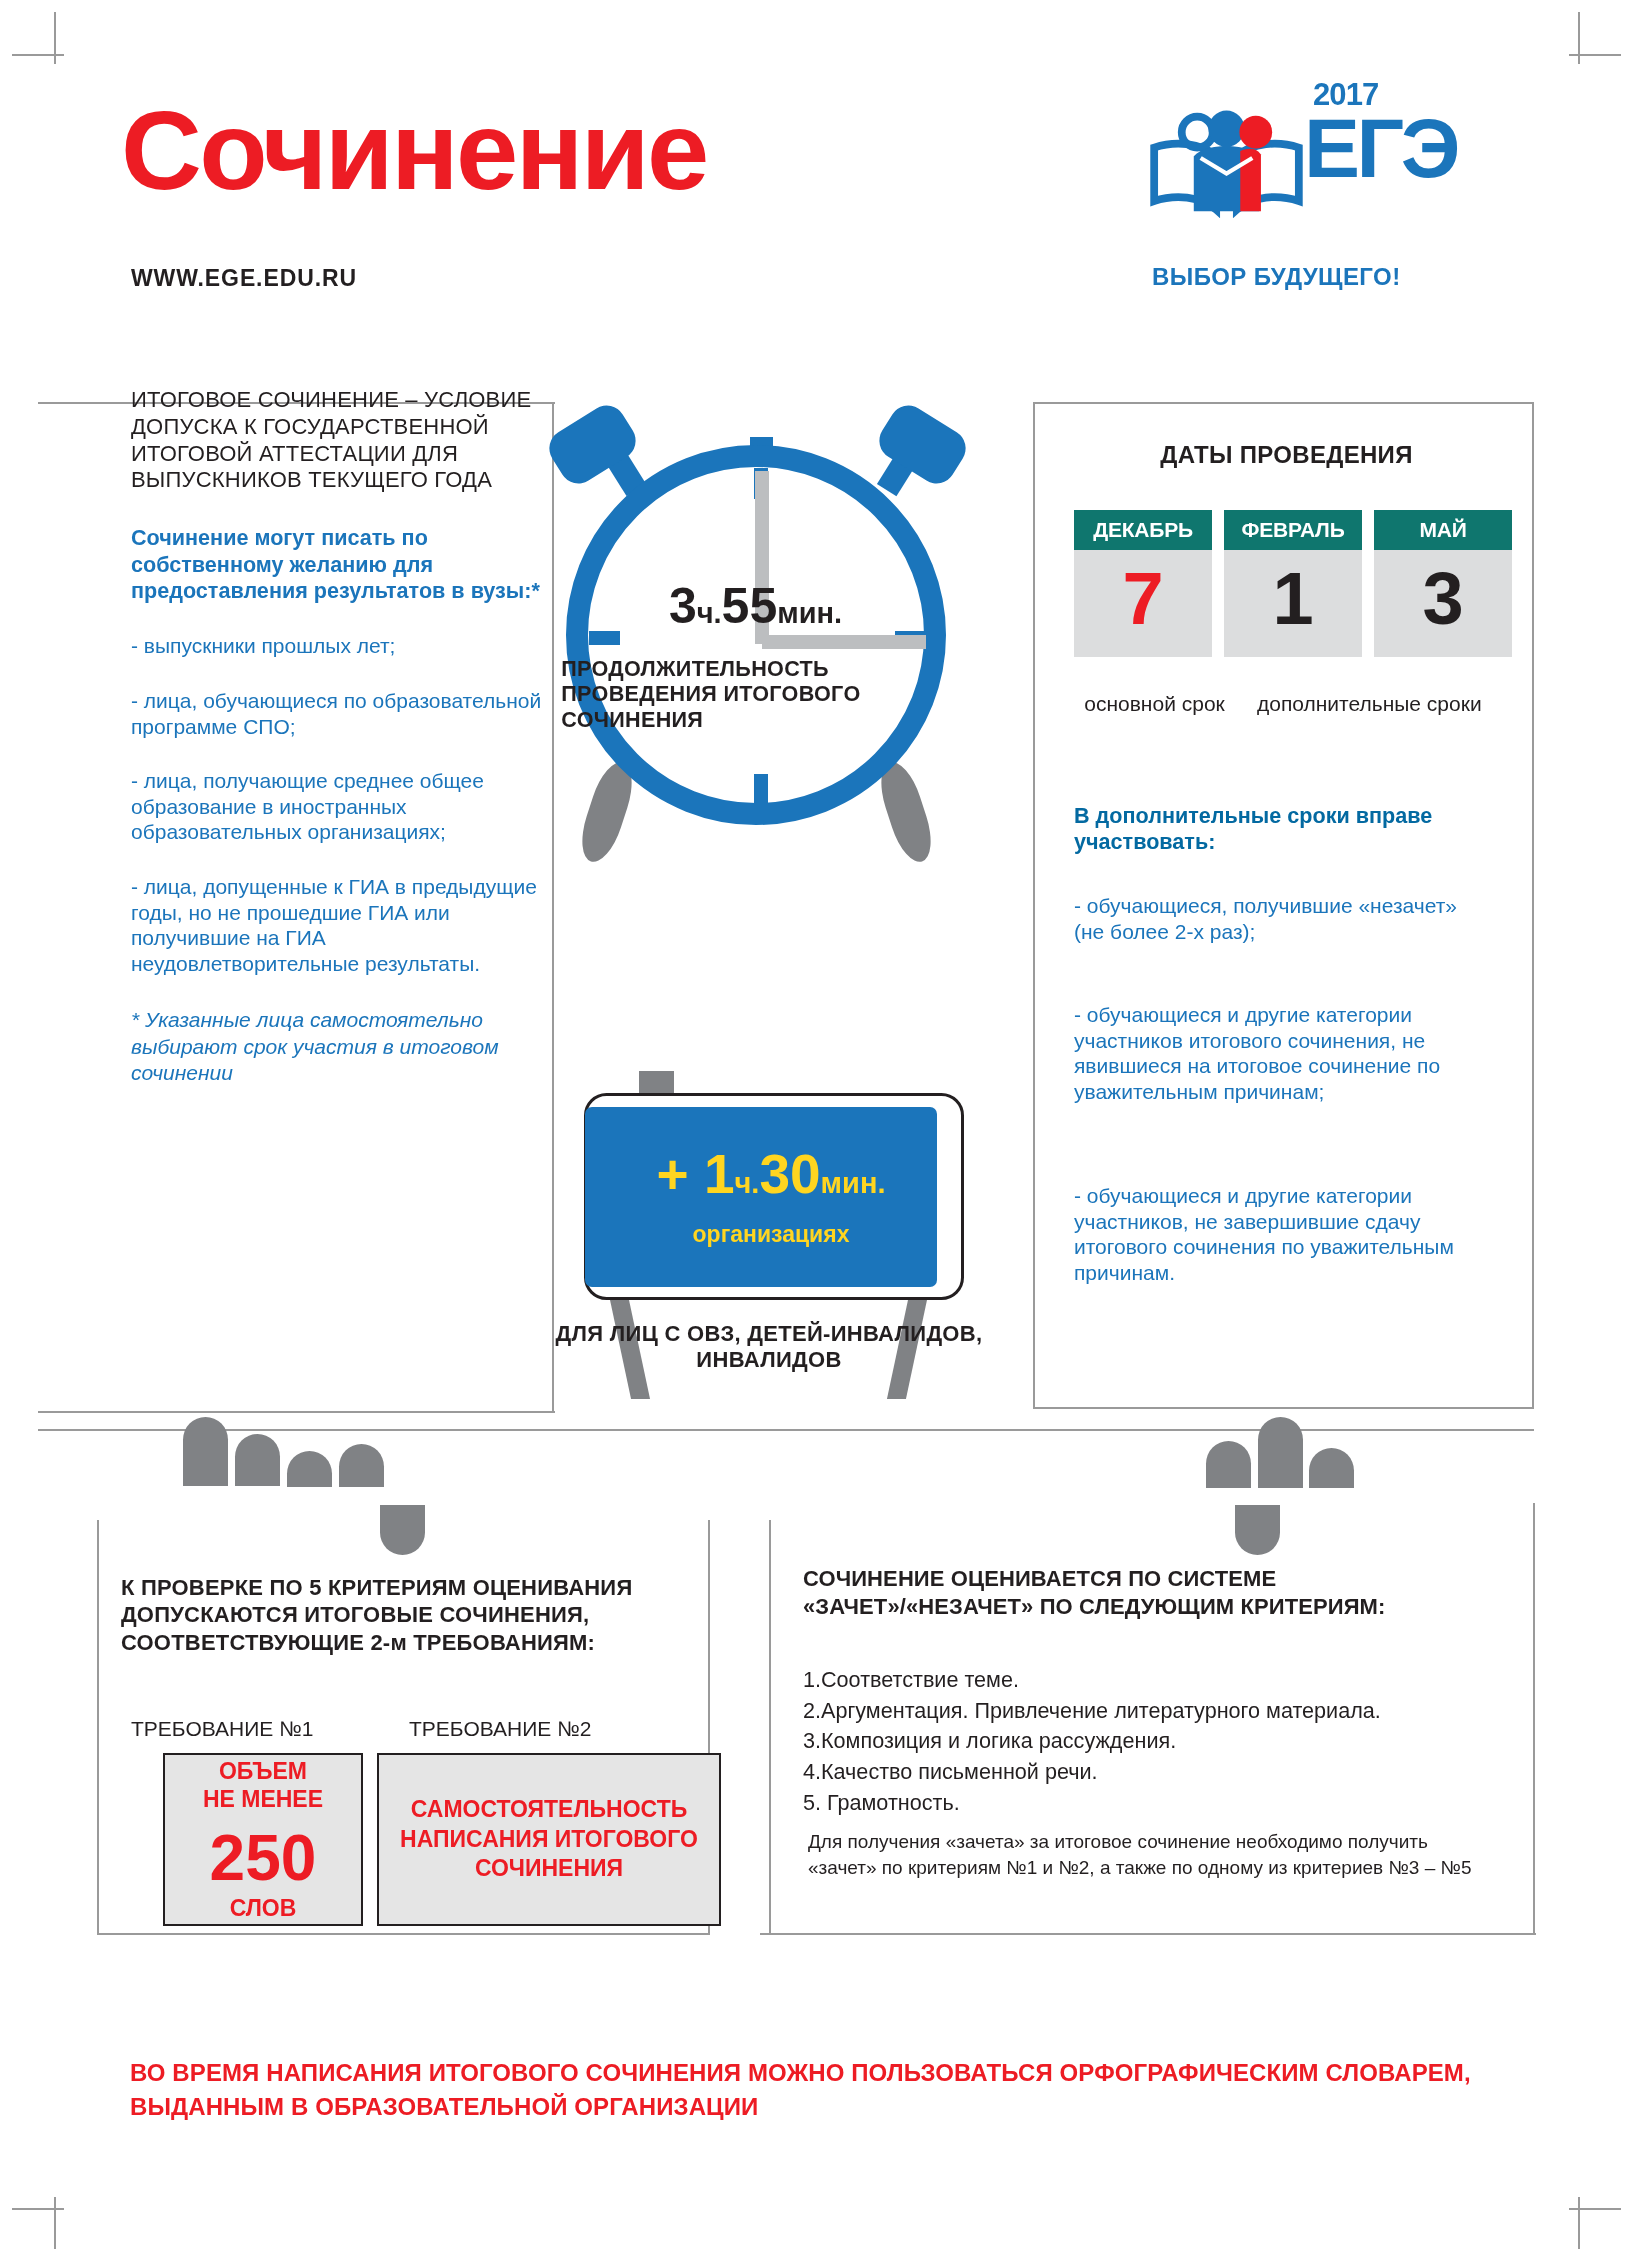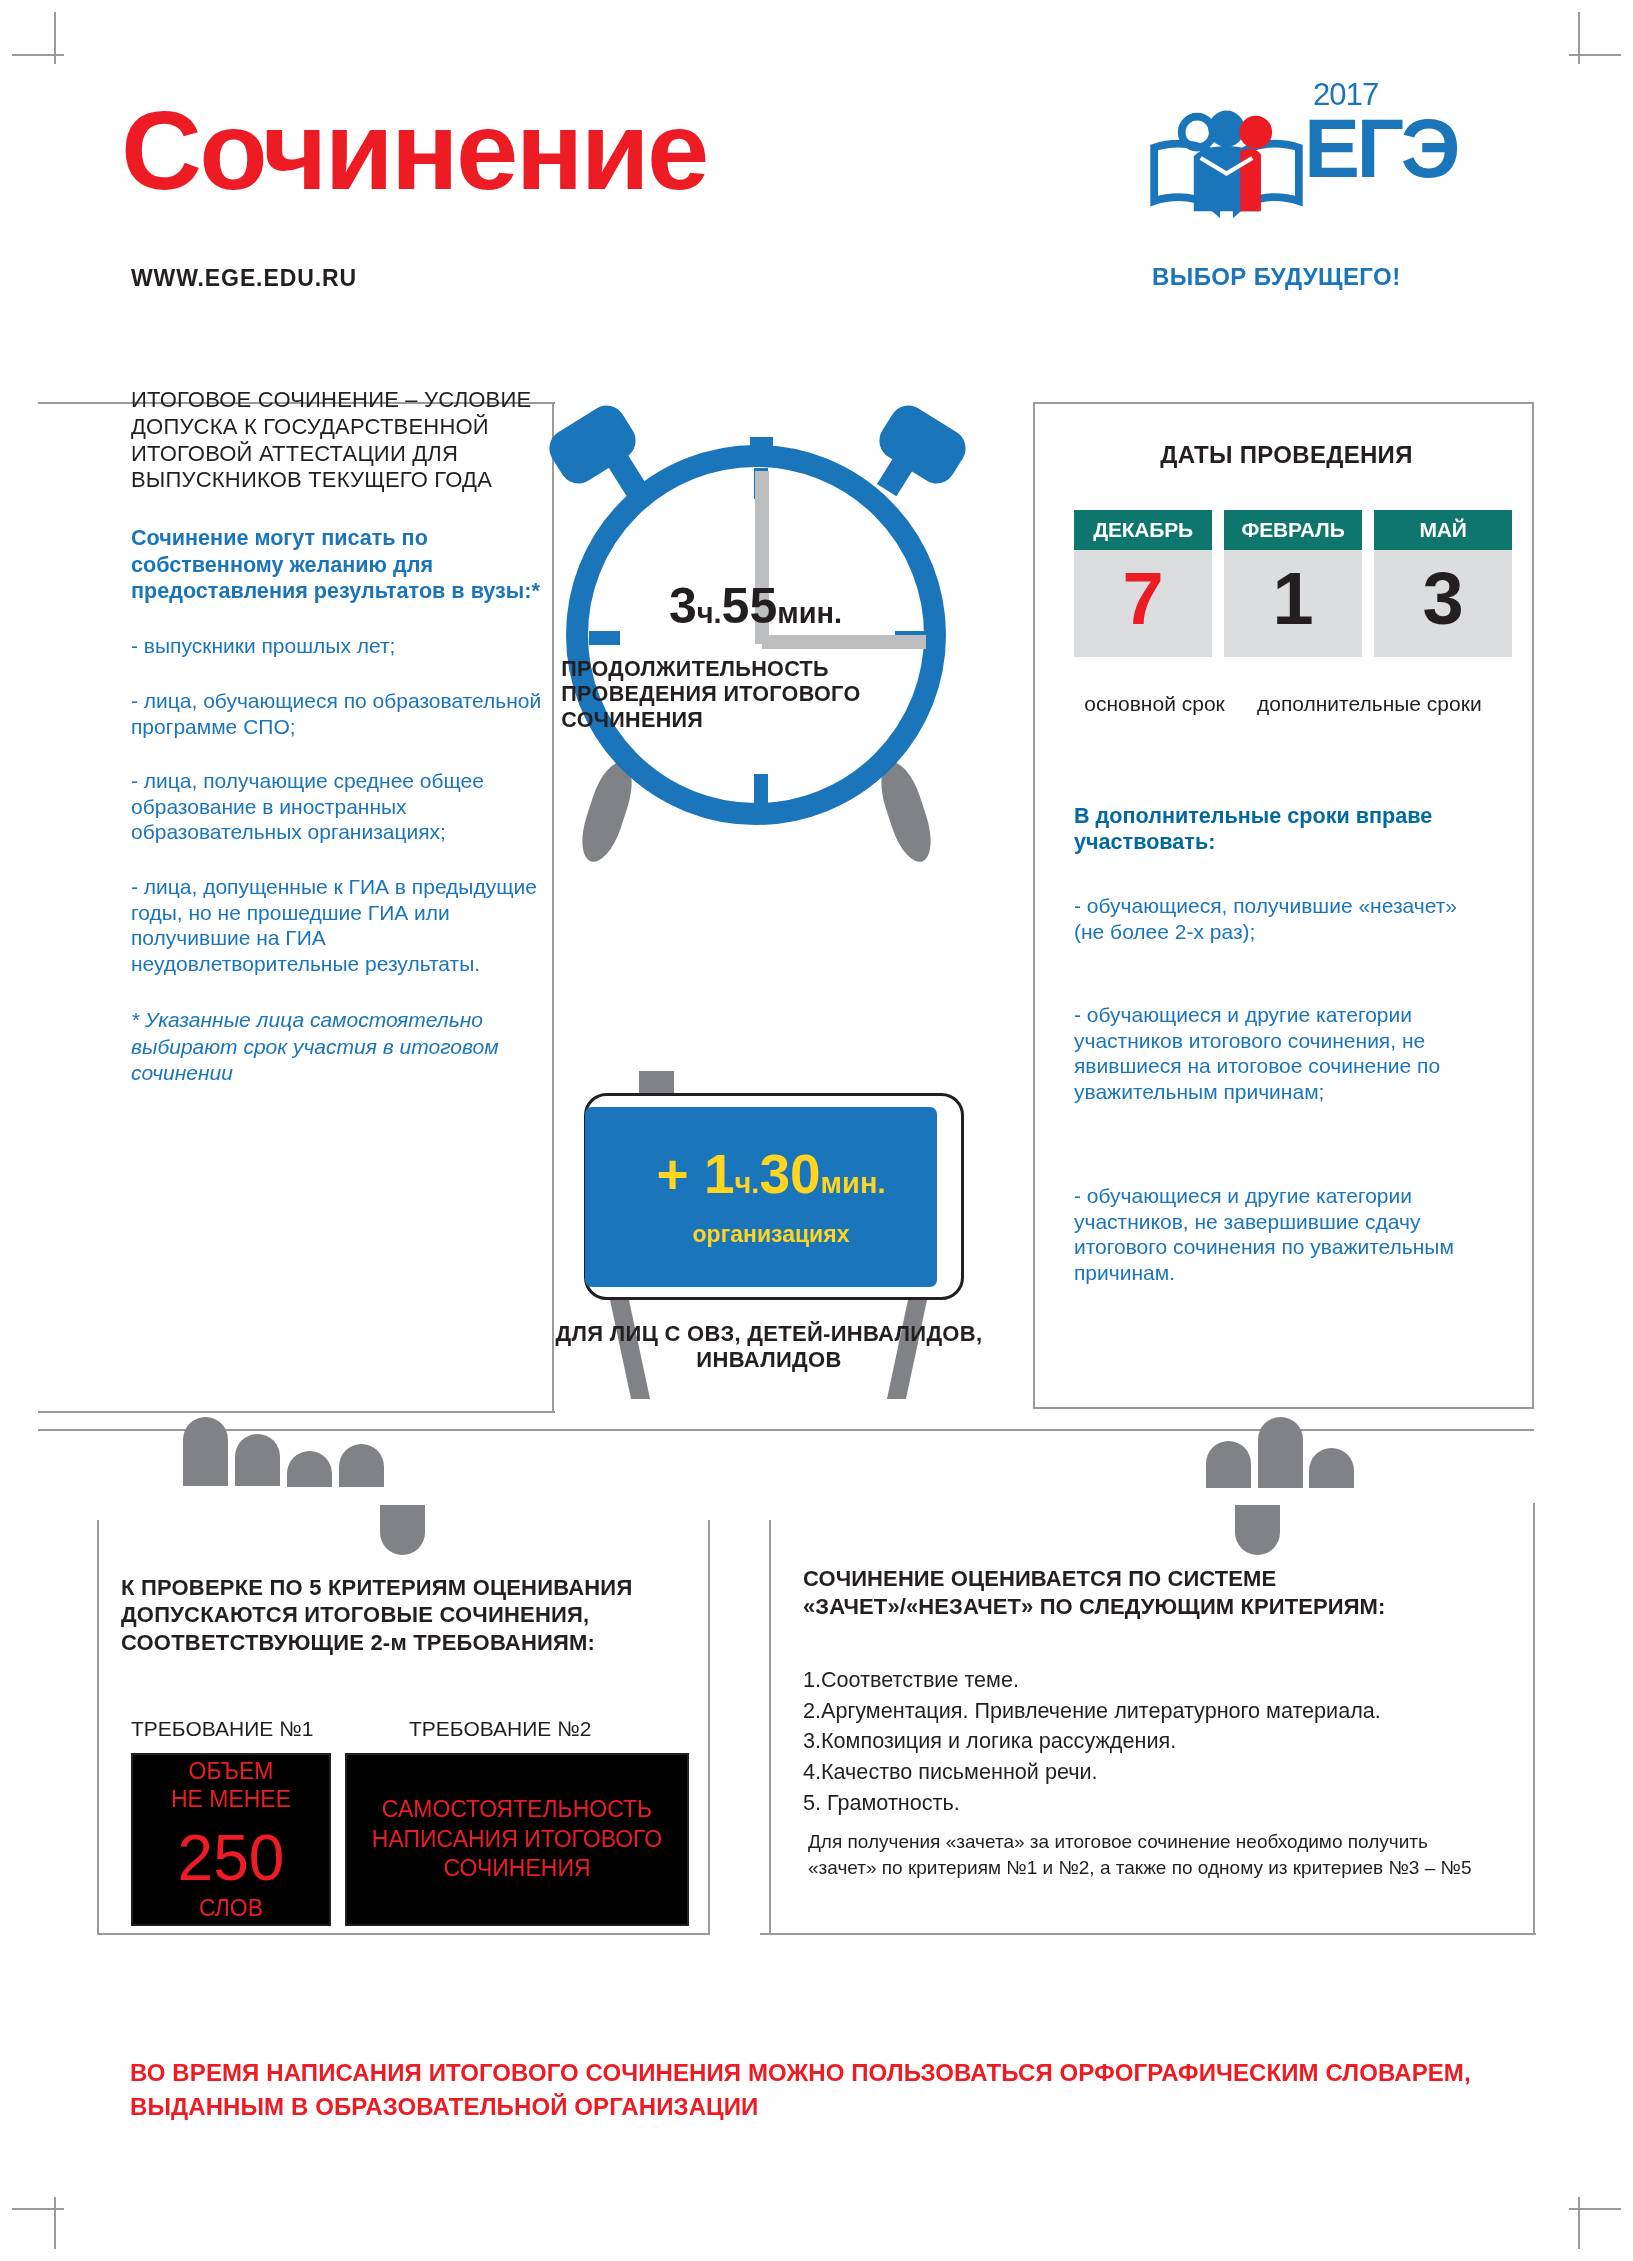--- a/index.html
+++ b/index.html
@@ -15,21 +15,21 @@
 
   
   .header{position:absolute;left:0;top:0;width:1633px;height:216px;}
   .title{position:absolute;left:121px;top:95px;font-size:112px;font-weight:bold;
          color:#ed1c24;letter-spacing:-2.6px;line-height:1;}
   .url{position:absolute;left:131px;top:265px;font-size:23px;font-weight:bold;
        letter-spacing:0.9px;color:#231f20;}
 
   
   .logo{position:absolute;left:1149px;top:108px;width:363px;height:112px;}
-  .logo-year{position:absolute;left:164px;top:-31px;font-size:31px;font-weight:normal;
+  .logo-year{position:absolute;left:164px;top:-31px;font-size:31px;font-weight:bold;
              color:#1b75bb;letter-spacing:-0.9px;}
   .logo-ege{position:absolute;left:155px;top:-1.7px;font-size:84px;font-weight:bold;
             color:#1b75bb;letter-spacing:-3.5px;line-height:1;}
   .logo-slogan{position:absolute;left:1152px;top:263px;font-size:24px;font-weight:bold;
                color:#1b75bb;letter-spacing:0.4px;}
 
   
   .frame{position:absolute;border:2.6px solid #9a9a9a;box-sizing:border-box;}
 
   
@@ -102,23 +102,23 @@
           font-weight:bold;color:#0369a1;line-height:1.22;}
   .r-item{position:absolute;left:1074px;width:406px;font-size:21px;color:#1b75bb;line-height:1.22;}
 
   
   .pin{position:absolute;background:#808285;border-radius:35px 35px 0 0;}
 
   
   .bl-head{position:absolute;left:121px;top:1574px;width:553px;font-size:22px;
            font-weight:bold;color:#231f20;line-height:1.24;letter-spacing:0.2px;}
   .req-lbl{position:absolute;font-size:21px;color:#231f20;}
-  .req-box{position:absolute;border:2.6px solid #231f20;box-sizing:border-box;background:#000000;
+  .req-box{position:absolute;border:2.6px solid #231f20;box-sizing:border-box;background:#e5e5e5;
            display:flex;flex-direction:column;align-items:center;justify-content:center;
-           text-align:center;color:#ed1c24;font-weight:normal;}
+           text-align:center;color:#ed1c24;font-weight:bold;margin-left:32px;}
   .req-box .l1{font-size:23px;line-height:1.25;}
   .req-box .num{font-size:64px;line-height:1;margin:12px 0 5.2px;}
   .req-box .l3{font-size:23px;}
   .req-box.two .l1{font-size:23px;line-height:1.3;}
 
   
   .br-head{position:absolute;left:803px;top:1565px;width:682px;font-size:22px;
            font-weight:bold;color:#231f20;line-height:1.26;letter-spacing:0.1px;}
   .br-list{position:absolute;left:803px;top:1665px;width:691px;font-size:21.6px;
            color:#231f20;line-height:1.42;}

